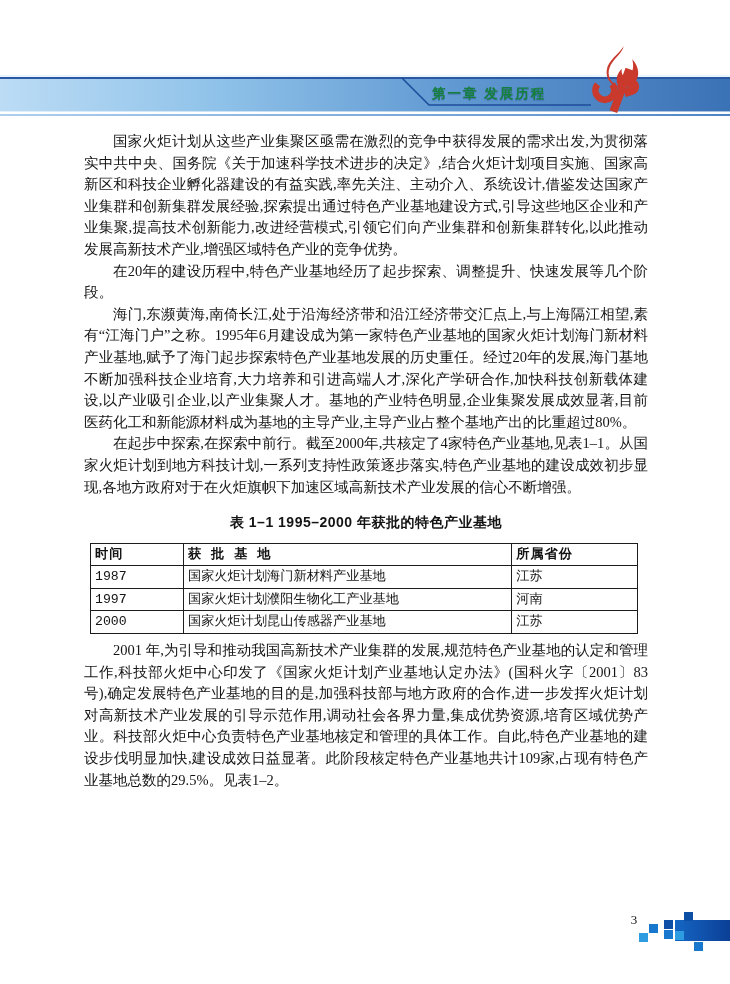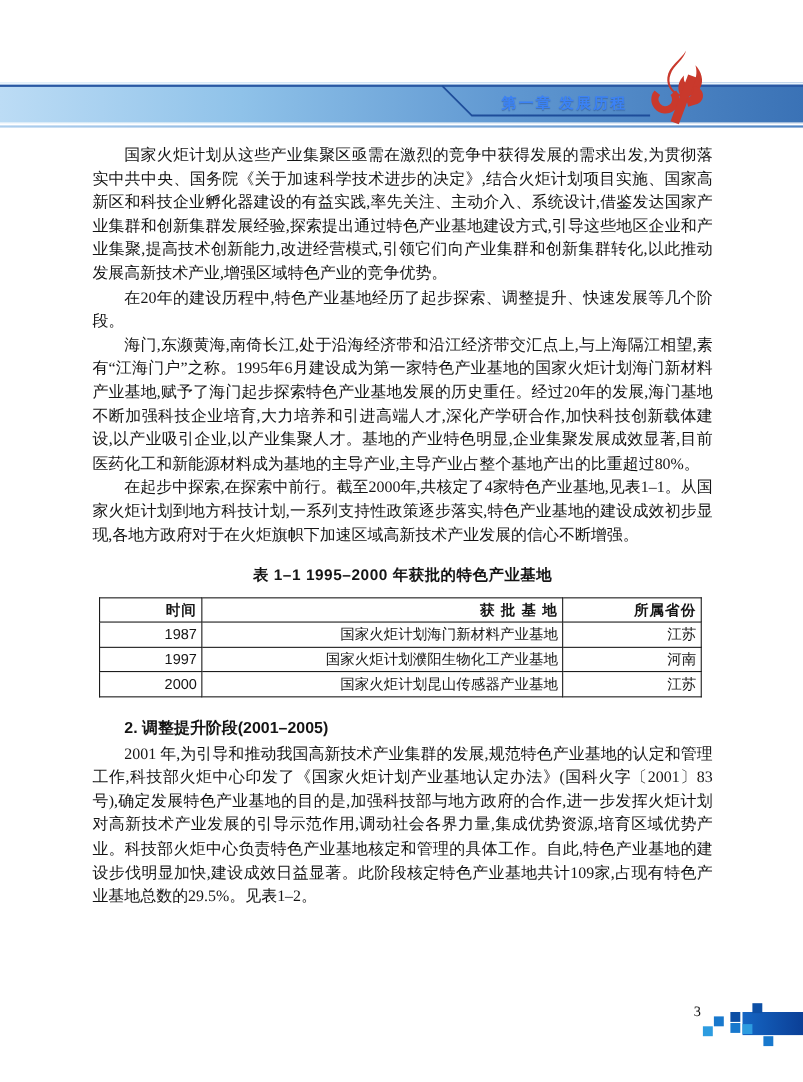--- a/index.html
+++ b/index.html
@@ -20,23 +20,22 @@
   .band-top-line { position:absolute; left:0; top:2px; width:100%; height:2px; background:#2a58a3; }
   .band-bottom-hi { position:absolute; left:0; bottom:0; width:100%; height:1px; background:rgba(255,255,255,.55); }
   .band-underline {
     position:absolute; left:0; top:114px; width:730px; height:2px;
     background:linear-gradient(90deg,#aecfee 0%,#6f9fd4 70%,#4f84c4 100%);
   }
   .band-notch-svg { position:absolute; left:0; top:0; width:730px; height:37px; }
   .chapter-title {
     position:absolute; left:432px; top:85px;
     font-family:"Liberation Sans","DejaVu Sans",sans-serif;
-    font-size:13.5px; font-weight:bold; color:#3b82f6; letter-spacing:2px;
+    font-size:13.5px; font-weight:bold; color:#15803d; letter-spacing:2px;
     text-shadow:0 1px 1px rgba(20,50,110,.4);
-    margin-left:24px;
   }
   .torch-logo { position:absolute; left:590px; top:46px; width:58px; height:68px; }
 
   
   .body-text {
     position:absolute; left:84px; top:131px; width:564px;
     font-size:14.5px; line-height:21.6px; text-align:justify;
   }
   .body-text p { margin:0; }
   .body-text p.indent { text-indent:2em; }
@@ -52,25 +51,25 @@
     margin:14px 0 9px 0; letter-spacing:.5px;
     font-family:"Liberation Sans","DejaVu Sans",sans-serif;
   }
   table.basetable {
     width:548px; margin-left:6px; border-collapse:collapse;
     border:1.5px solid #1c1c1c;
     font-size:13.2px;
     font-family:"Liberation Sans","DejaVu Sans",sans-serif;
   }
   table.basetable td, table.basetable th {
-    border:1px solid #1c1c1c; text-align:right; height:21.5px;
-    font-weight:normal; padding:0 4px;
+    border:1px solid #1c1c1c; text-align:left; height:21.5px;
+    font-weight:normal; padding:0 4px;font-family:Liberation Mono, monospace;
   }
   table.basetable th { font-weight:600; letter-spacing:1px; }
-  .tbl-wrap { margin-bottom:18px; }
+  .tbl-wrap { margin-bottom:6px; }
 
   
   .page-number {
     position:absolute; left:627px; top:912px; width:14px;
     font-size:13px; text-align:center; color:#111;
   }
   .px { position:absolute; }
   .px.light  { background:#2d9ce0; }
   .px.medium { background:#1878cd; }
   .px.dark   { background:#0d4fa5; }
@@ -136,21 +135,20 @@
           </tr>
           <tr>
             <td>2000</td>
             <td>国家火炬计划昆山传感器产业基地</td>
             <td>江苏</td>
           </tr>
         </tbody>
       </table>
     </div>
 
-    <div class="sec-heading">2. 调整提升阶段(2001–2005)</div>
     <p class="indent">2001 年,为引导和推动我国高新技术产业集群的发展,规范特色产业基地的认定和管理工作,科技部火炬中心印发了《国家火炬计划产业基地认定办法》(国科火字〔2001〕83 号),确定发展特色产业基地的目的是,加强科技部与地方政府的合作,进一步发挥火炬计划对高新技术产业发展的引导示范作用,调动社会各界力量,集成优势资源,培育区域优势产业。科技部火炬中心负责特色产业基地核定和管理的具体工作。自此,特色产业基地的建设步伐明显加快,建设成效日益显著。此阶段核定特色产业基地共计109家,占现有特色产业基地总数的29.5%。见表1–2。</p>
   </div>
 
   <div class="page-number">3</div>
 
   <div>
     <div class="px light" style="left:639px; top:933px; width:9px; height:9px;"></div>
     <div class="px medium" style="left:649px; top:924px; width:9px; height:9px;"></div>
     <div class="px dark" style="left:664px; top:920px; width:9px; height:9px;"></div>
     <div class="px medium" style="left:664px; top:930px; width:9px; height:9px;"></div>

